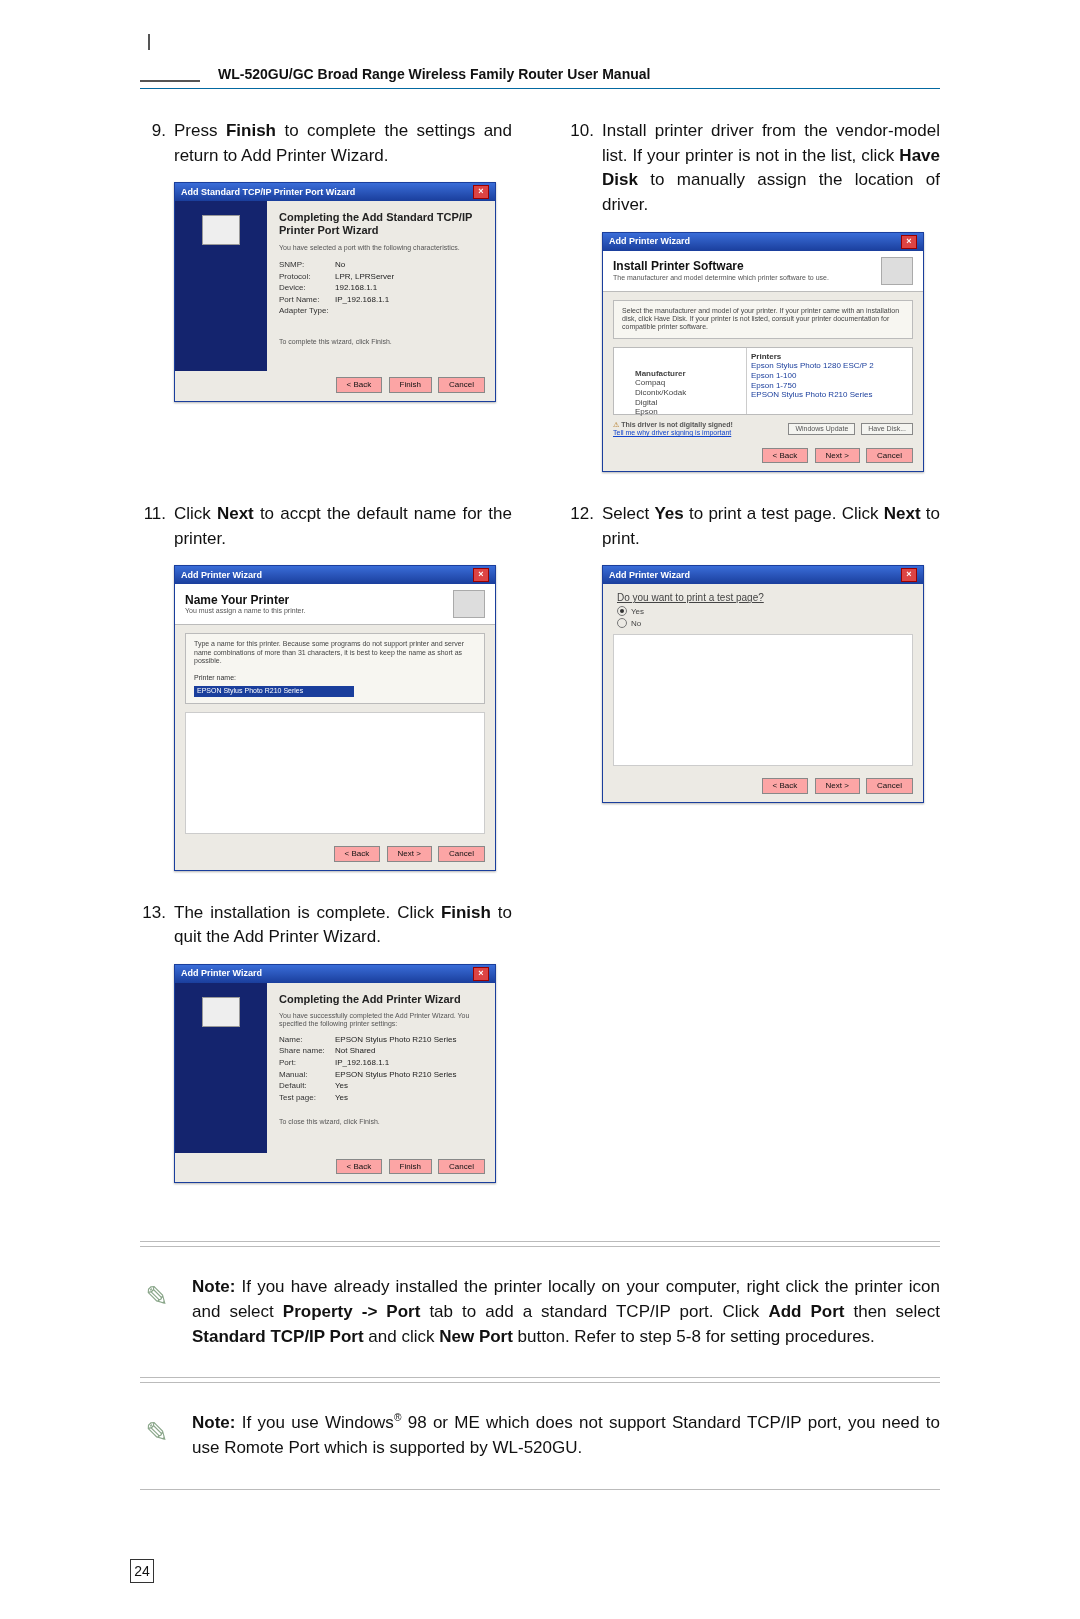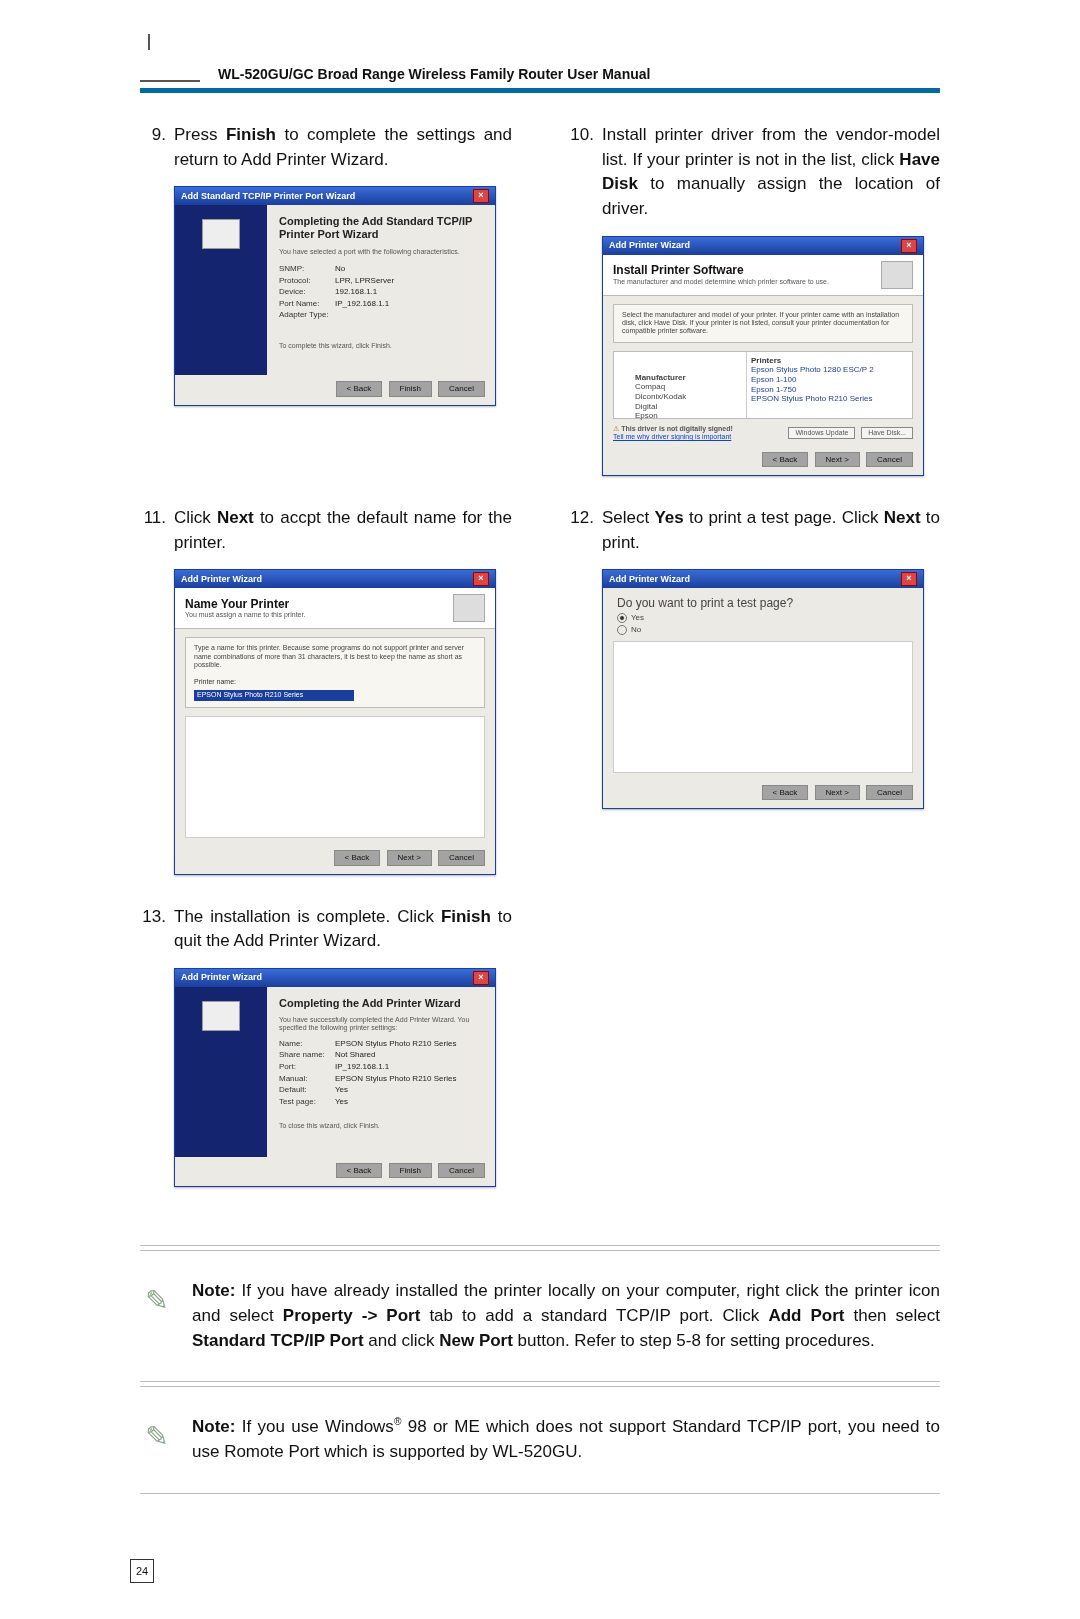--- a/index.html
+++ b/index.html
@@ -11,21 +11,21 @@
   }
   .page {
     width: 1080px;
     min-height: 1619px;
     margin: 0 auto;
     padding: 50px 140px 40px 140px;
     box-sizing: border-box;
     position: relative;
   }
   .hdr {
-    border-bottom: 5px solid #0369a1;
+    border-bottom: 1px solid #0369a1;
     padding-bottom: 6px;
     margin-bottom: 30px;
     display: flex;
     align-items: flex-end;
     gap: 18px;
   }
   .router-icon {
     width: 60px;
     height: 30px;
     border-bottom: 2px solid #555;
@@ -100,21 +100,21 @@
     font-size: 9px;
     line-height: 10px;
   }
   .dlg .btnrow {
     text-align: right;
     padding: 6px 10px 8px;
   }
   .dlg .btnrow span {
     display: inline-block;
     border: 1px solid #888;
-    background: #a3a3a3;
+    background: #fca5a5;
     padding: 2px 10px;
     margin-left: 4px;
     font-size: 8px;
   }
 
   
   .wiz-split {
     display: flex;
     min-height: 170px;
   }
@@ -259,21 +259,21 @@
     text-align:center;
   }
   .note-row .txt{flex:1;}
 
   .page-num {
     position:absolute;
     left:130px;
     bottom:36px;
     width:22px;height:22px;
     border:1px solid #333;
-    font-size:11px;
+    font-size:14px;
     text-align:center;
     line-height:22px;
   }
 
   sup{font-size:.6em;}
 </style>
 </head>
 <body>
 
 <div class="page">
@@ -432,21 +432,21 @@
         <div class="txt">
           <span>Select </span><b class="bld">Yes</b><span> to print a test page. Click </span><b class="bld">Next</b><span> to print.</span>
         </div>
       </div>
 
       <div class="dlg wiz-plain">
         <div class="titlebar">
           <span>Add Printer Wizard</span>
           <span class="xbtn">×</span>
         </div>
-        <div style="padding:8px 14px 0 14px;font-size:12px;color:#444;">Do you want to print a test page?</div>
+        <div style="padding:8px 14px 0 14px;font-size:10px;color:#444;text-decoration:underline;">Do you want to print a test page?</div>
         <div class="radio">
             <span class="dot on"></span>
             <span>Yes</span>
           </div>
         <div class="radio">
             <span class="dot"></span>
             <span>No</span>
           </div>
         <div class="blankbody" style="height:130px;"></div>
         <div class="btnrow">

